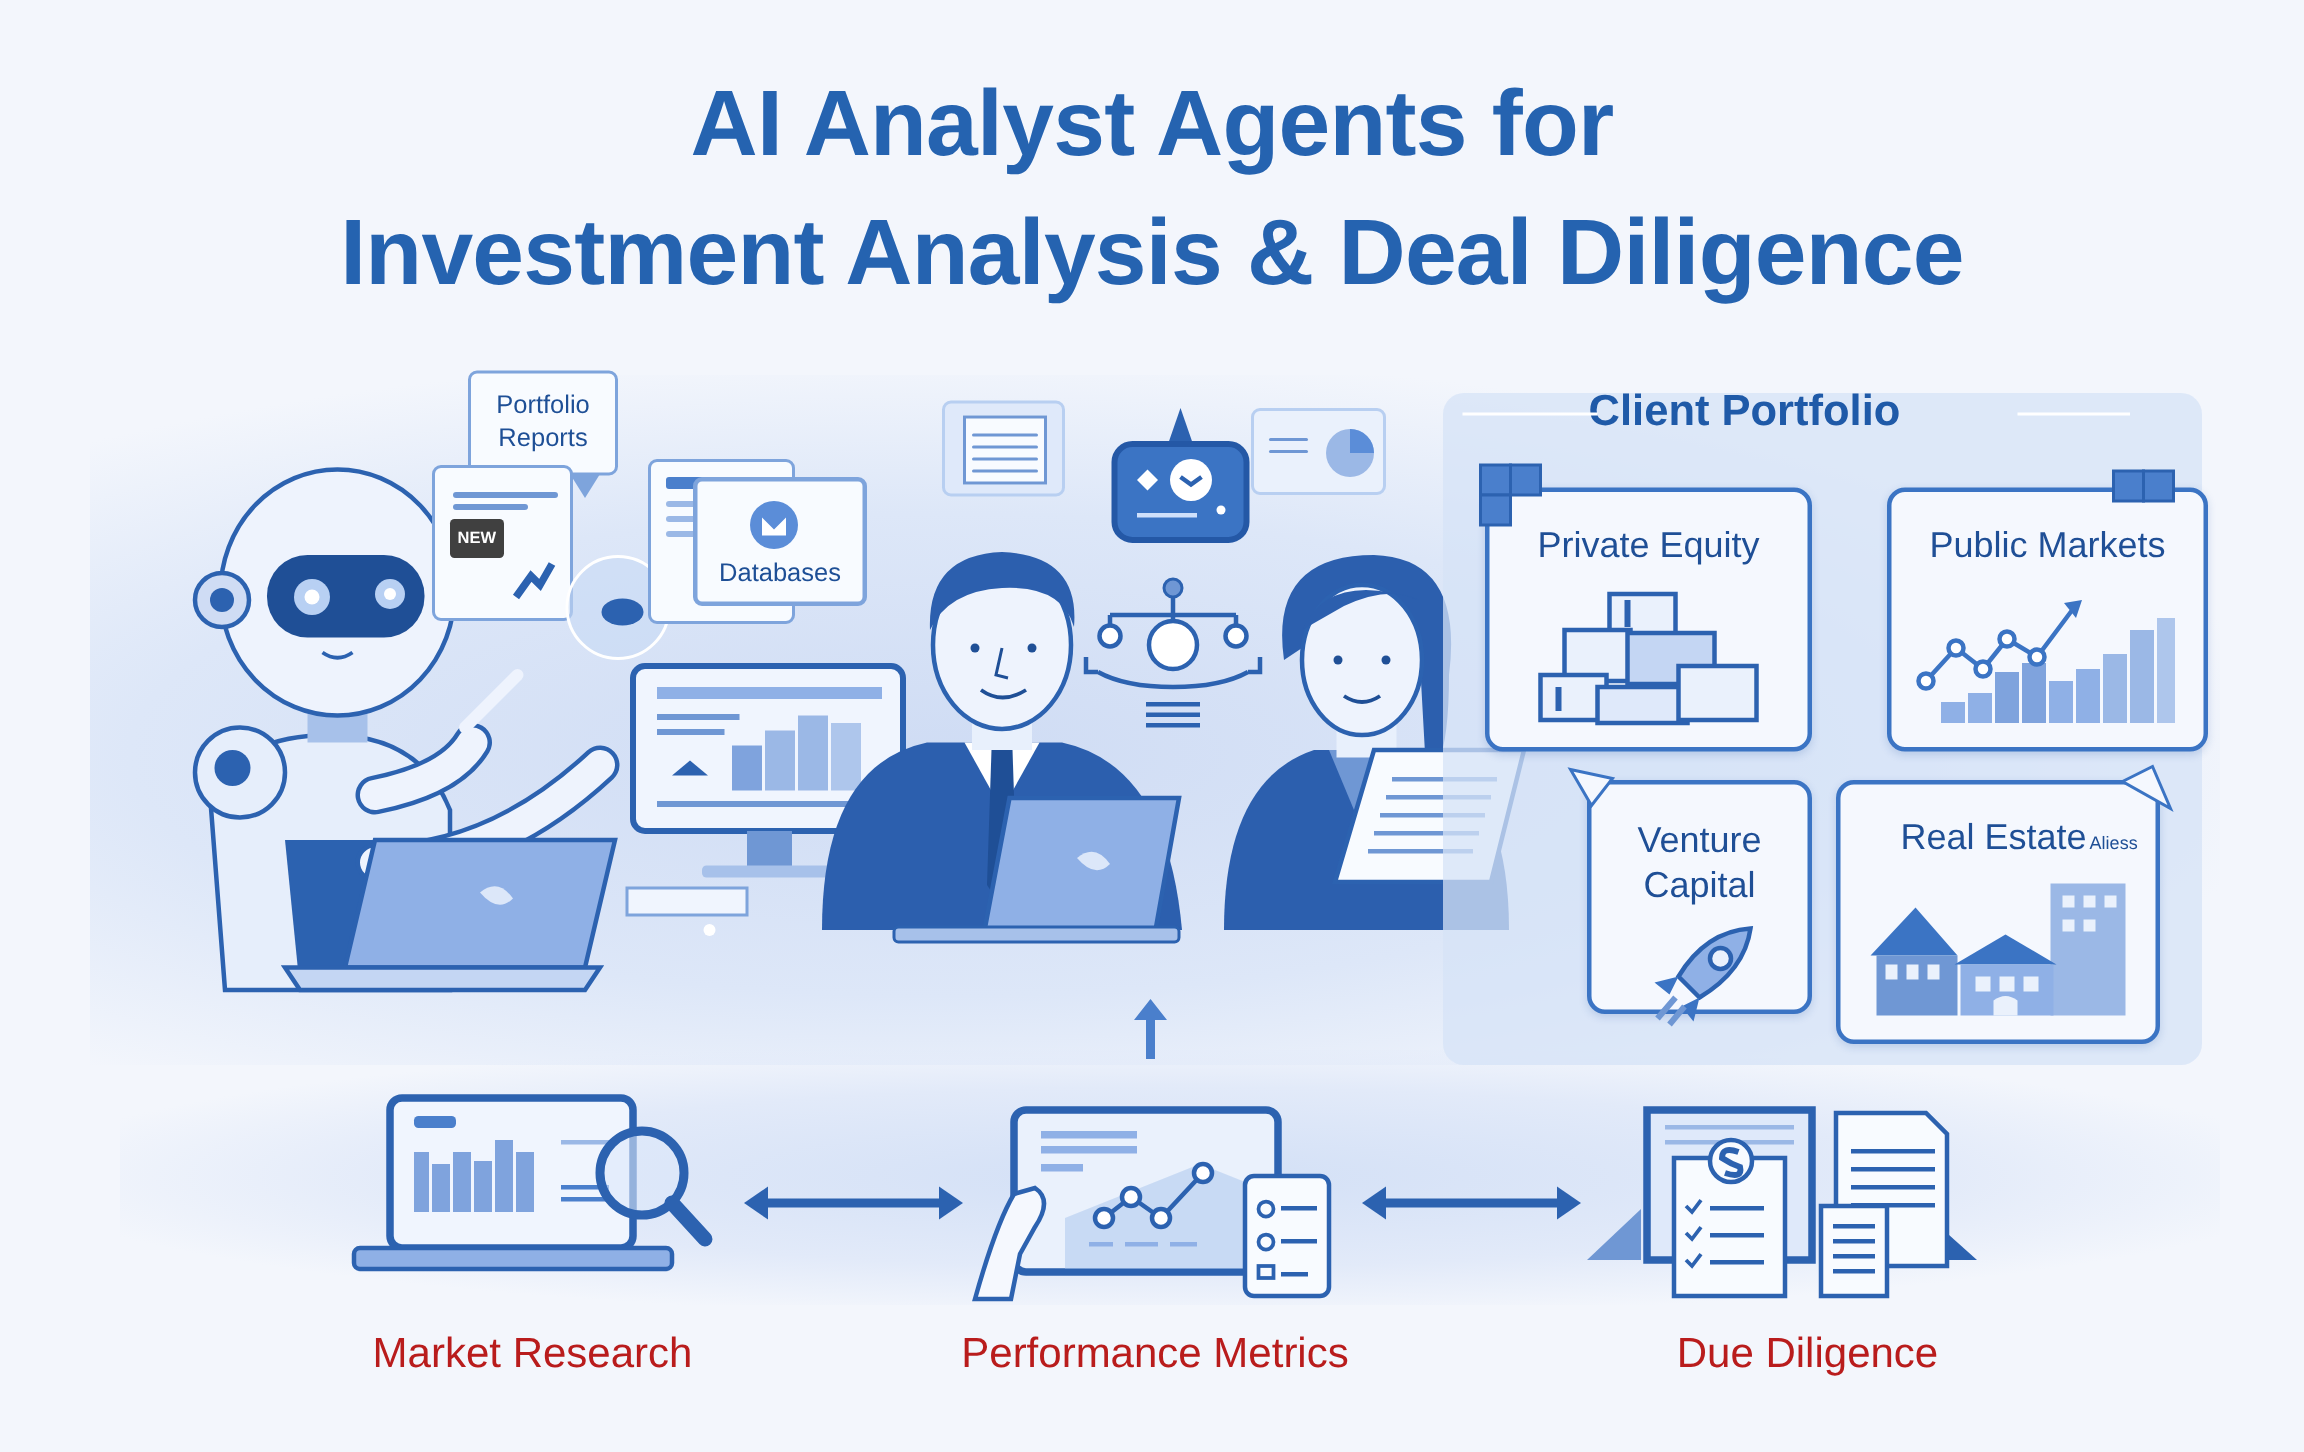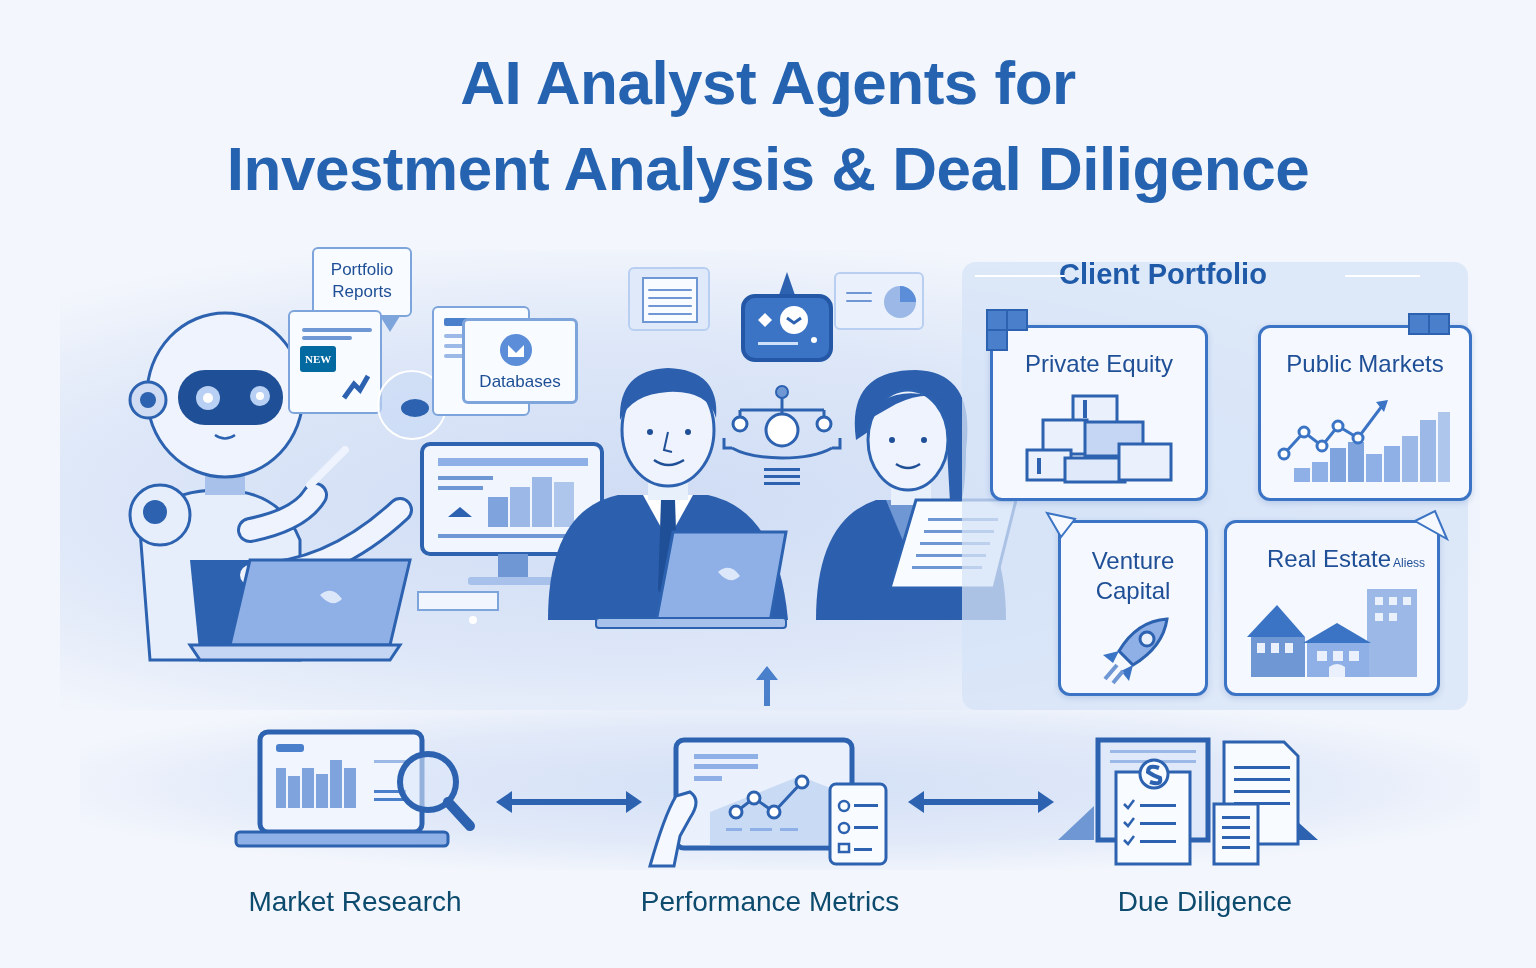--- a/index.html
+++ b/index.html
@@ -39,21 +39,21 @@
   .line { position: absolute; height: 4px; background: #6f97d4; border-radius: 2px; }
   .portfolio {
     position: absolute; left: 962px; top: 262px; width: 506px; height: 448px;
     background: rgba(214,227,247,.75); border-radius: 14px;
   }
   .pcard-label {
     position: absolute; left: 0; right: 0; text-align: center;
     font-size: 24px; color: #1f4f96;
   }
   .step-label {
-    position: absolute; font-size: 28px; color: #0c4a6e; text-align: center;
+    position: absolute; font-size: 28px; color: #b91c1c; text-align: center;
   }
   .arrow-h { position: absolute; height: 6px; background: #2c62b0; }
   .arrow-h::before, .arrow-h::after {
     content: ""; position: absolute; top: -8px; width: 0; height: 0;
     border-top: 11px solid transparent; border-bottom: 11px solid transparent;
   }
   .arrow-h::before { left: -14px; border-right: 16px solid #2c62b0; }
   .arrow-h::after { right: -14px; border-left: 16px solid #2c62b0; }
   svg { position: absolute; overflow: visible; }
 </style>
@@ -121,21 +121,21 @@
 
 <div class="bubble" style="left:312px;top:247px;width:100px;height:70px;padding-top:10px;">
   <div>Portfolio</div>
   <div>Reports</div>
 </div>
 <div class="bubble-tail" style="left:380px;top:316px;"></div>
 
 <div class="bubble" style="left:288px;top:310px;width:94px;height:104px;">
   <div class="line" style="left:12px;top:16px;width:70px;background:#6f97d4"></div>
   <div class="line" style="left:12px;top:24px;width:50px;background:#6f97d4"></div>
-  <div style="position:absolute;left:10px;top:34px;background:#0369a1;color:#fff;font-size:11px;font-weight:700;padding:2px 5px;border-radius:3px;font-family:Liberation Serif, serif;">NEW</div>
+  <div style="position:absolute;left:10px;top:34px;background:#404040;color:#fff;font-size:11px;font-weight:700;padding:2px 5px;border-radius:3px;">NEW</div>
   <svg style="left:50px;top:60px" width="30" height="30">
       <path d="M4 26 L14 12 L20 18 L28 4" stroke="#2c62b0" stroke-width="5" fill="none"></path>
     </svg>
 </div>
 
 <svg style="left:375px;top:368px;" width="74" height="74">
   <circle cx="37" cy="37" r="34" fill="rgba(200,218,245,.6)" stroke="#ffffff" stroke-width="2"></circle>
   <ellipse cx="40" cy="40" rx="14" ry="9" fill="#2c62b0"></ellipse>
 </svg>
 
@@ -275,21 +275,21 @@
     <circle cx="46" cy="54" r="5" fill="#fff" stroke="#3b74c4" stroke-width="3"></circle>
     <circle cx="62" cy="34" r="5" fill="#fff" stroke="#3b74c4" stroke-width="3"></circle>
     <circle cx="82" cy="46" r="5" fill="#fff" stroke="#3b74c4" stroke-width="3"></circle>
   </svg>
   <svg style="left:148px;top:-14px" width="44" height="24">
     <rect x="0" y="0" width="20" height="20" fill="#4a7fcc" stroke="#2c62b0" stroke-width="2"></rect>
     <rect x="20" y="0" width="20" height="20" fill="#4a7fcc" stroke="#2c62b0" stroke-width="2"></rect>
   </svg>
 </div>
 
-<div class="card" style="left:1058px;top:520px;width:150px;height:176px;">
+<div class="card" style="left:1058px;top:520px;width:150px;height:156px;">
   <div class="pcard-label" style="top:24px;">Venture</div>
   <div class="pcard-label" style="top:54px;">Capital</div>
   <svg style="left:36px;top:92px" width="76" height="72" viewBox="0 0 76 72">
     <path d="M70 4 Q40 6 22 36 L36 50 Q66 32 70 4 Z" fill="#8fb0e6" stroke="#2c62b0" stroke-width="3"></path>
     <circle cx="50" cy="24" r="7" fill="#eaf1fc" stroke="#2c62b0" stroke-width="3"></circle>
     <path d="M22 36 L6 40 L16 48 Z M36 50 L32 66 L24 56 Z" fill="#3b74c4"></path>
     <path d="M20 50 L8 64 M26 56 L16 68" stroke="#6f97d4" stroke-width="4"></path>
   </svg>
   <svg style="left:-14px;top:-10px" width="30" height="26">
     <path d="M0 0 L28 6 L14 24 Z" fill="#f5f8fe" stroke="#3b74c4" stroke-width="2"></path>

